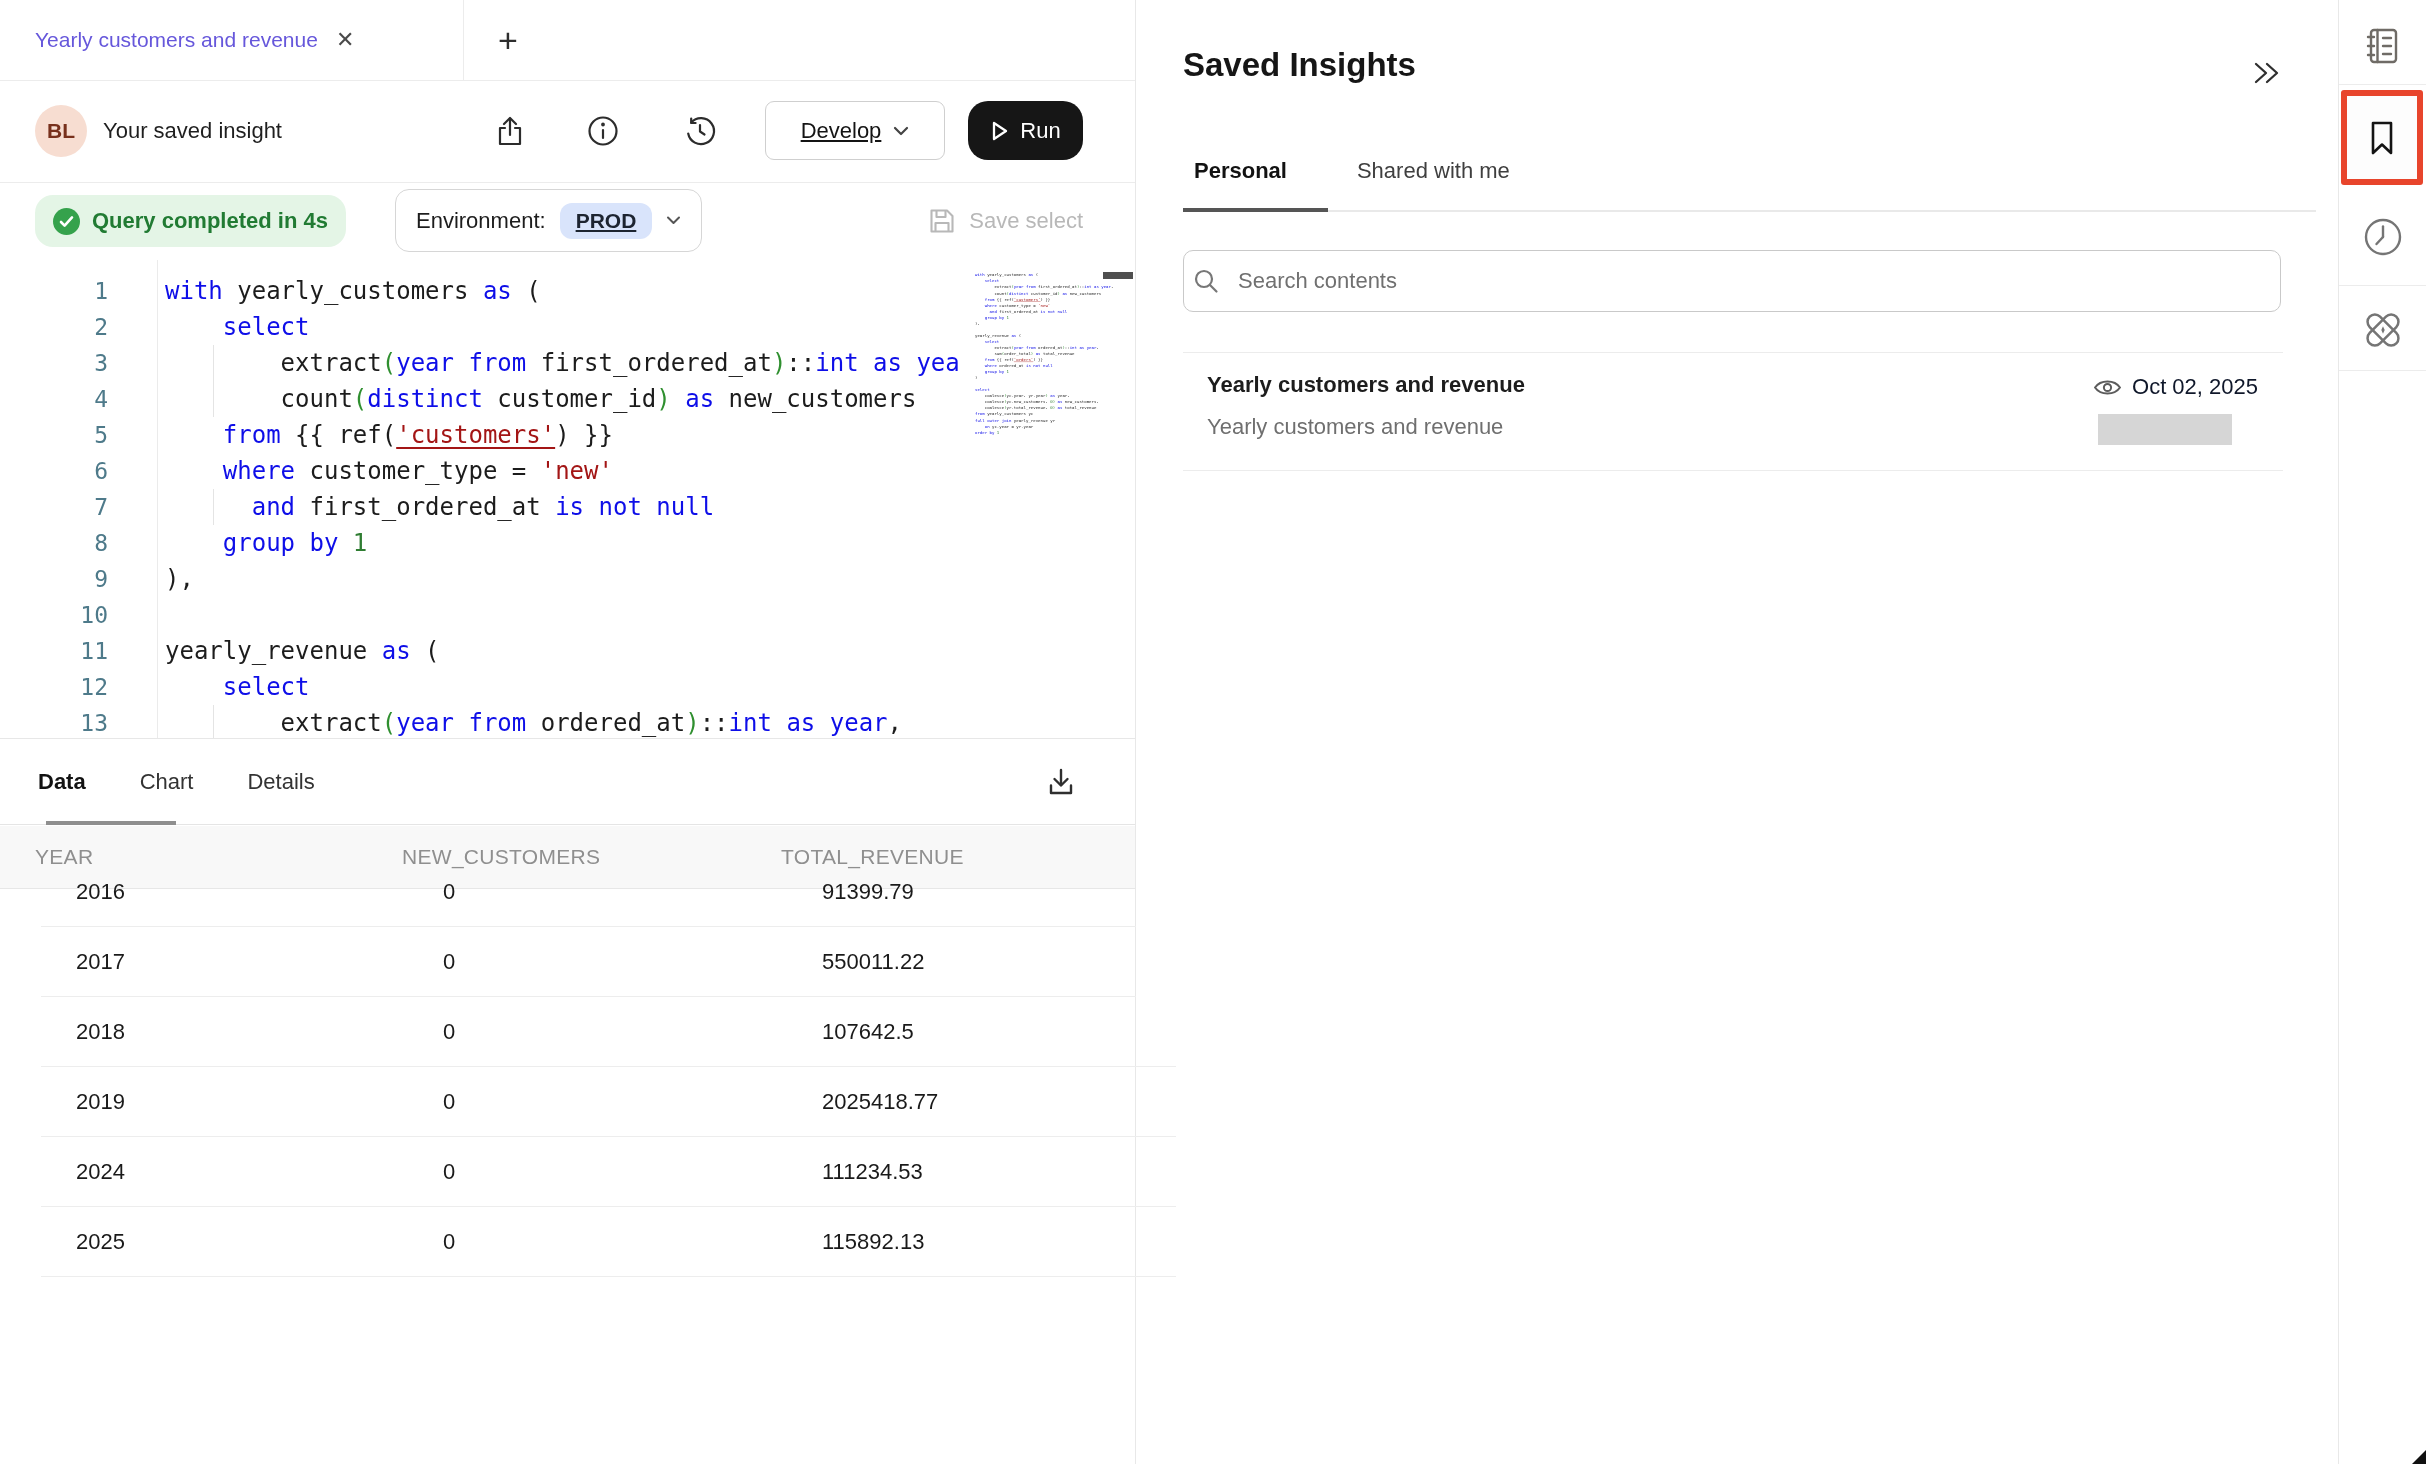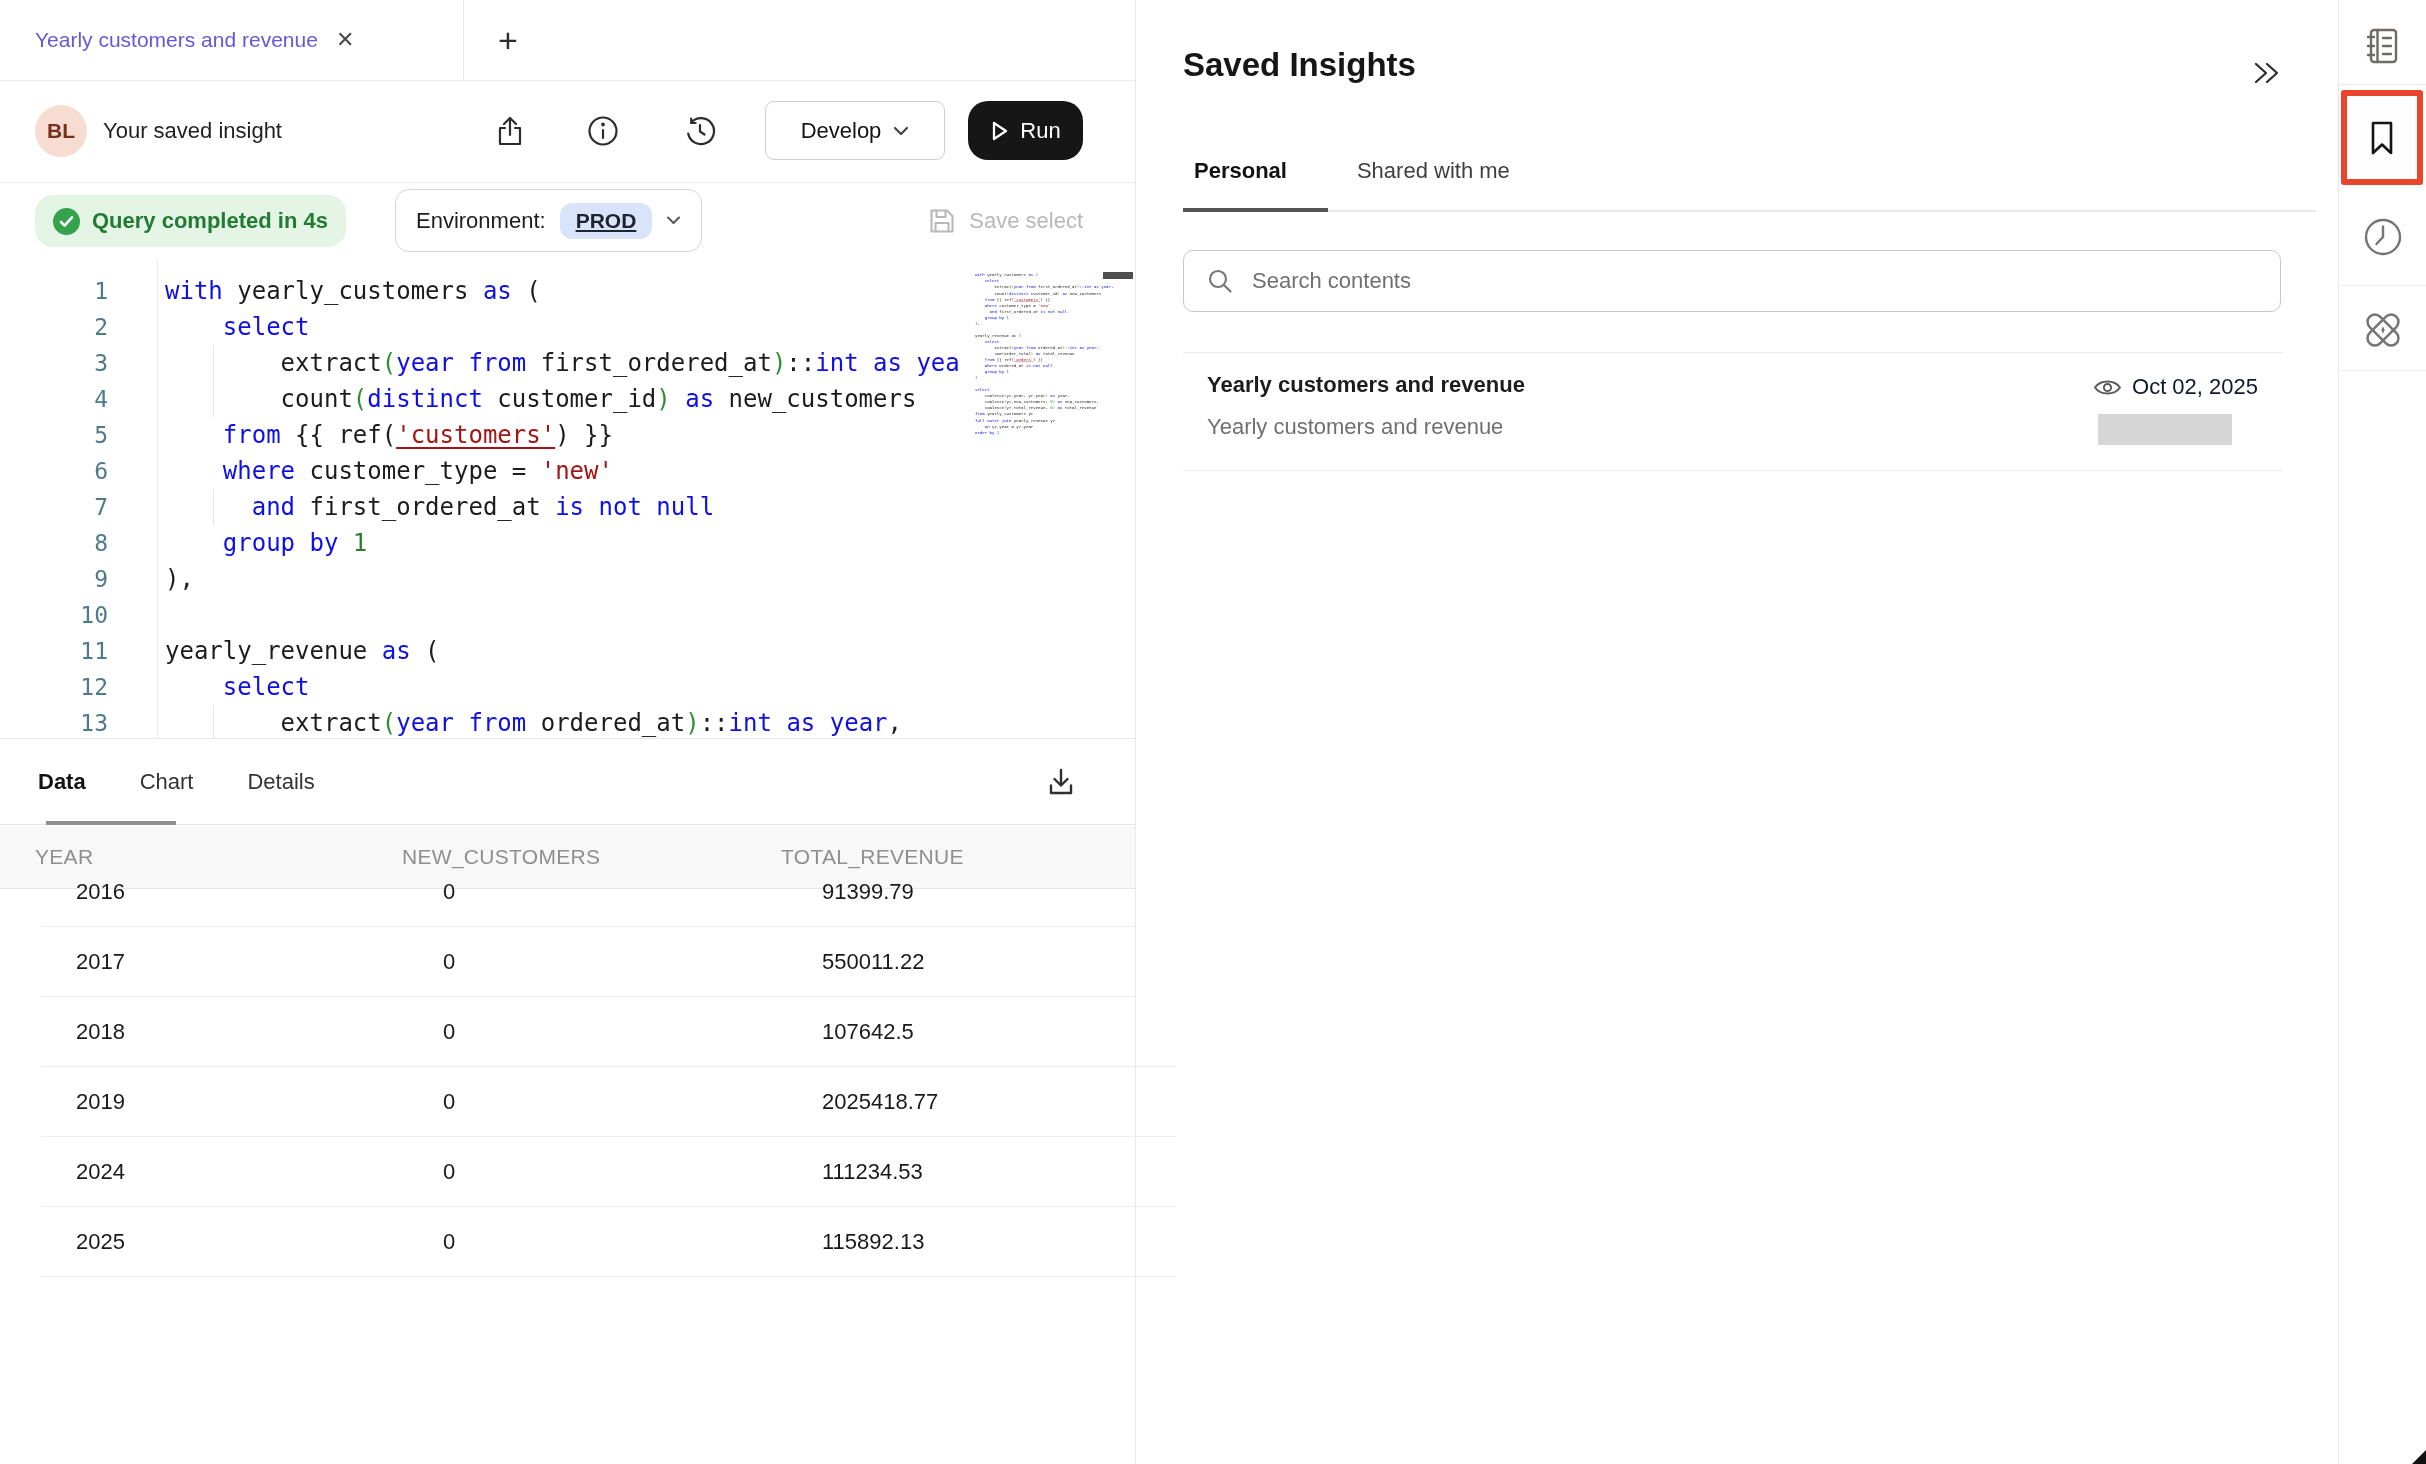--- a/index.html
+++ b/index.html
@@ -18,21 +18,21 @@
   #tab-close{margin-left:18px;color:#4a4a4a;font-size:22px;line-height:1;}
   #new-tab{left:486px;top:0;height:80px;display:flex;align-items:center;font-size:34px;font-weight:300;color:#2d2d2d;padding:0 12px;cursor:pointer;}
 
   
   #toolbar{left:0;top:80px;width:100%;height:102px;border-bottom:1px solid #ececec;}
   #avatar{left:35px;top:25px;width:52px;height:52px;border-radius:50%;background:#f7ddd1;color:#78301c;
           font-weight:700;font-size:21px;display:flex;align-items:center;justify-content:center;}
   #insight-label{left:103px;top:0;height:102px;display:flex;align-items:center;font-size:22px;color:#1f1f1f;}
   .tool-icon{top:0;height:102px;display:flex;align-items:center;cursor:pointer;}
   #develop-button{left:765px;top:21px;width:180px;height:59px;border:1px solid #cfcfcf;border-radius:9px;
-                  display:flex;align-items:center;justify-content:center;gap:12px;font-size:22px;color:#141414;cursor:pointer;background:#fff;box-sizing:border-box;}
+                  display:flex;align-items:center;justify-content:center;gap:12px;font-size:22px;color:#141414;cursor:pointer;background:#fff;box-sizing:border-box;text-decoration:underline;}
   #run-button{left:968px;top:21px;width:115px;height:59px;background:#161616;border-radius:20px;color:#fff;
               display:flex;align-items:center;justify-content:center;gap:10px;font-size:22px;cursor:pointer;}
 
   
   #status-row{left:0;top:182px;width:100%;height:78px;}
   #status-pill{left:35px;top:13px;height:52px;background:#e4f5e6;border-radius:18px;display:flex;align-items:center;gap:12px;padding:0 18px;}
   #status-check{width:27px;height:27px;border-radius:50%;background:#35a24c;display:flex;align-items:center;justify-content:center;}
   #status-text{color:#217b33;font-size:22px;font-weight:600;}
   #env-pill{left:395px;top:7px;height:63px;border:1px solid #d6d6d6;border-radius:14px;background:#fff;
             display:flex;align-items:center;gap:14px;padding:0 20px;cursor:pointer;box-sizing:border-box;}
@@ -70,21 +70,21 @@
   
   #insights-panel{left:1136px;top:0;width:1202px;height:1040px;background:#fff;}
   #panel-title{left:47px;top:46px;font-size:33px;font-weight:600;color:#161616;}
   #collapse-icon{left:1112px;top:58px;cursor:pointer;}
   #panel-tabs{left:58px;top:158px;display:flex;gap:70px;}
   .panel-tab{font-size:22px;color:#3f3f3f;cursor:pointer;}
   .panel-tab.active{font-weight:700;color:#121212;}
   #ptab-underline-track{left:47px;top:210px;width:1133px;height:2px;background:#e9e9e9;}
   #ptab-underline{left:47px;top:208px;width:145px;height:4px;background:#555;}
   #search-box{left:47px;top:250px;width:1098px;height:62px;border:1.5px solid #c9c9c9;border-radius:10px;
-              display:flex;align-items:center;gap:16px;padding:0 10px 0 22px;box-sizing:border-box;}
+              display:flex;align-items:center;gap:16px;padding:0 10px 0 8px;box-sizing:border-box;}
   #search-input{border:none;outline:none;flex:1;font-size:22px;color:#222;font-family:"Liberation Sans",sans-serif;background:transparent;}
   #search-input::placeholder{color:#707070;}
   .pdivider{left:47px;width:1100px;height:1px;background:#ececec;}
   #item-title{left:71px;top:372px;font-size:22px;font-weight:600;color:#1d1d1d;}
   #item-meta{right:80px;top:374px;display:flex;align-items:center;gap:10px;color:#0f172a;font-size:22px;}
   #item-subtitle{left:71px;top:414px;font-size:22px;color:#6f6f6f;}
   #item-skeleton{right:106px;top:414px;width:134px;height:31px;background:#d6d6d6;}
 
   
   #right-rail{left:2338px;top:0;width:88px;height:1464px;border-left:1px solid #e8e8e8;background:#fff;box-sizing:border-box;}

